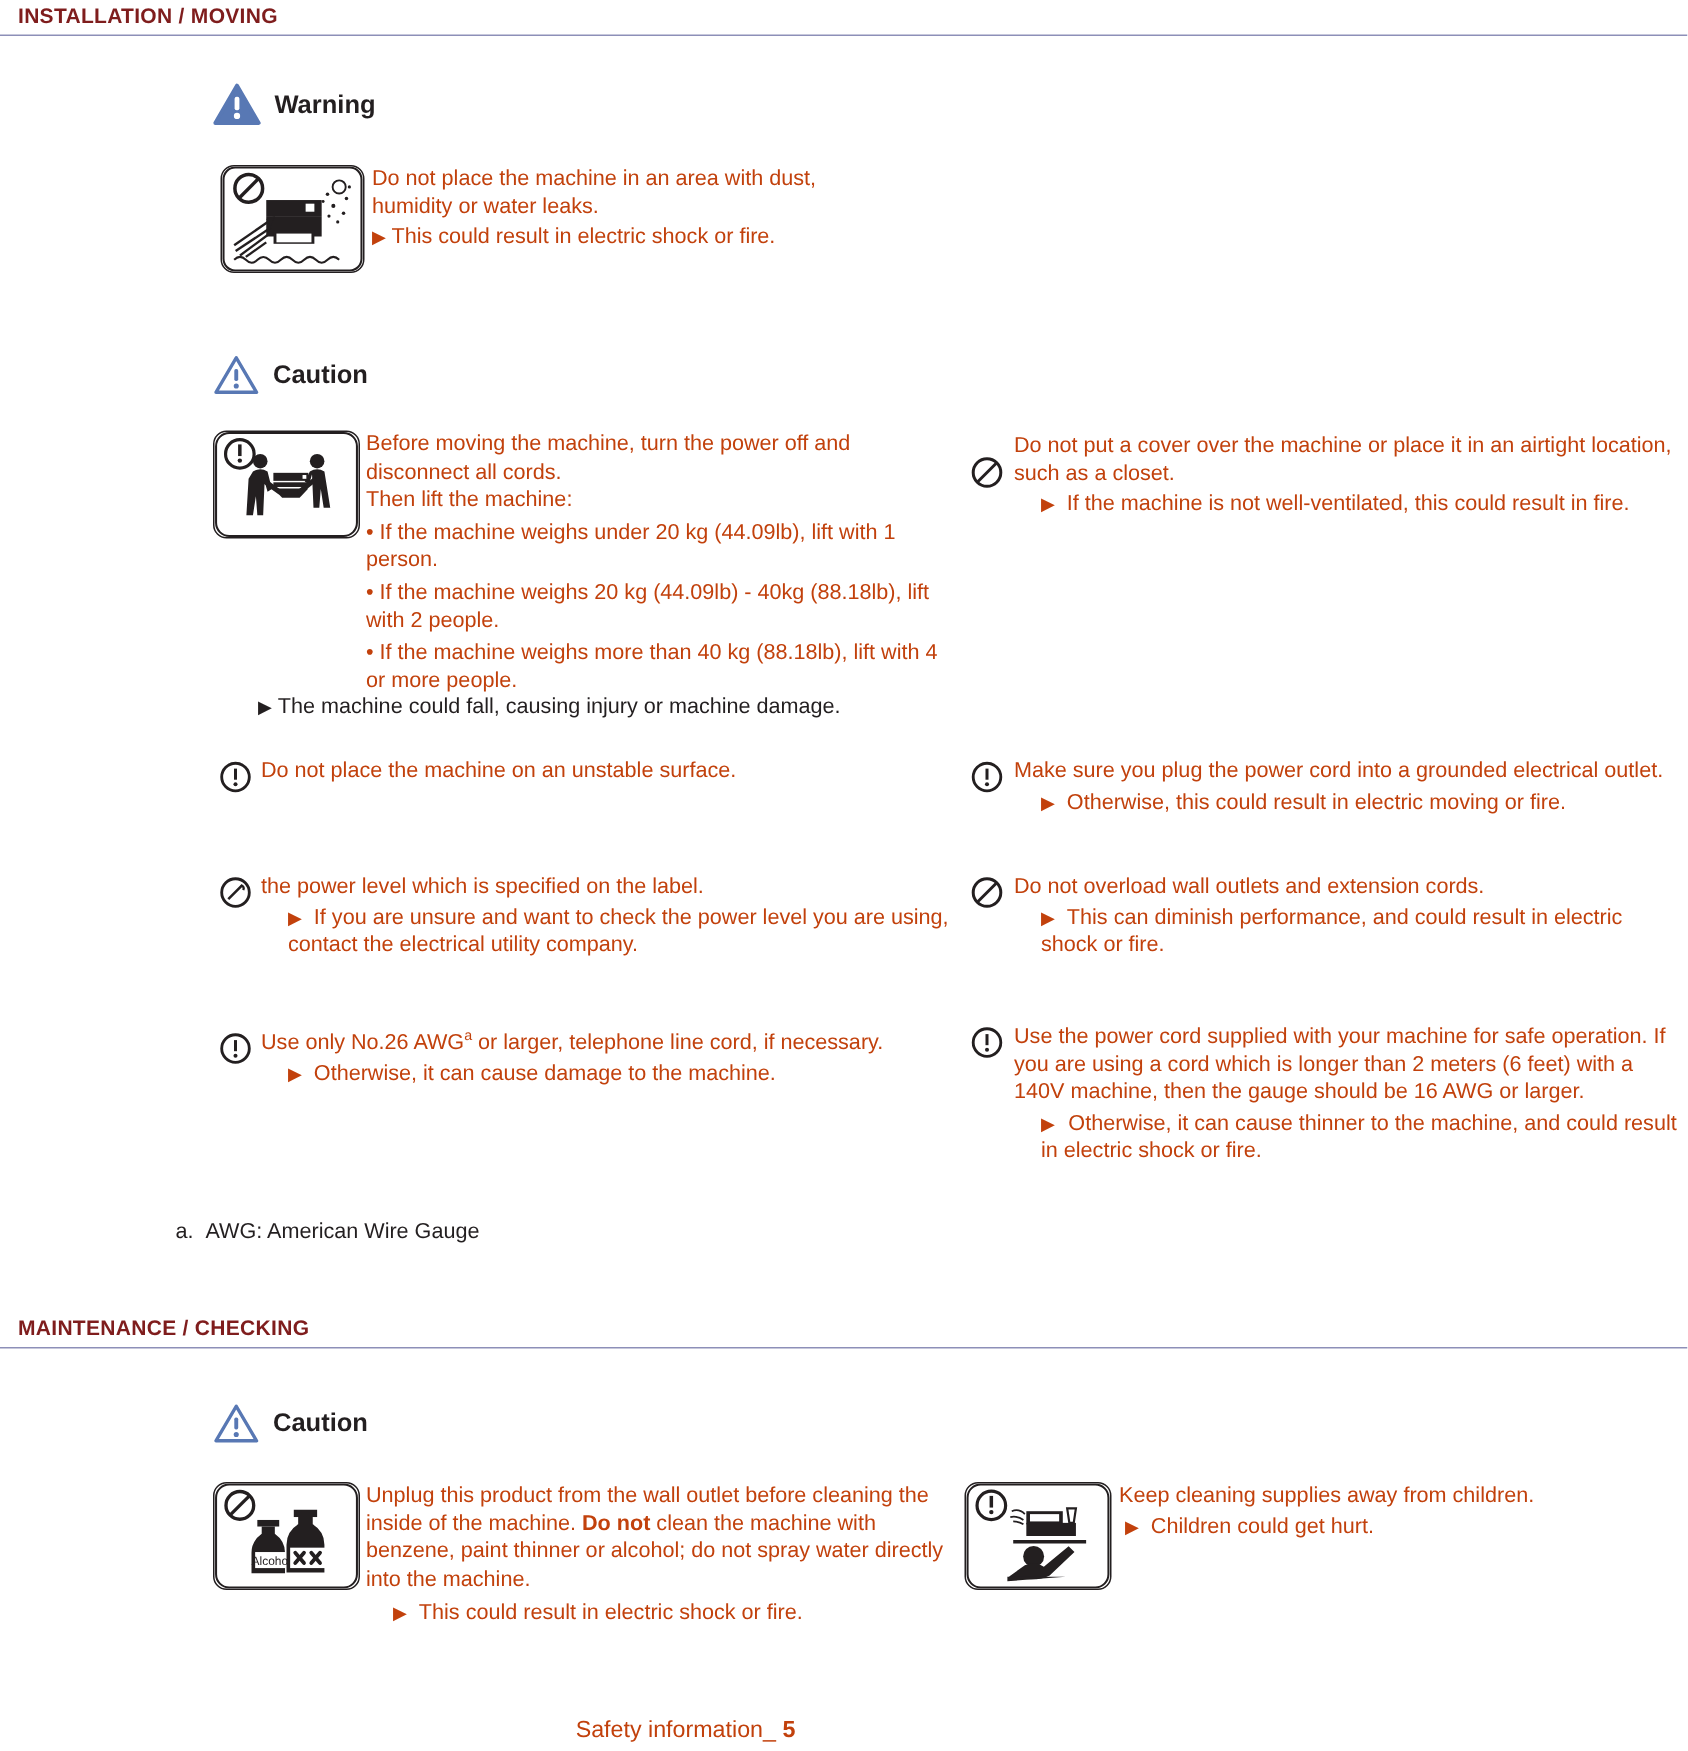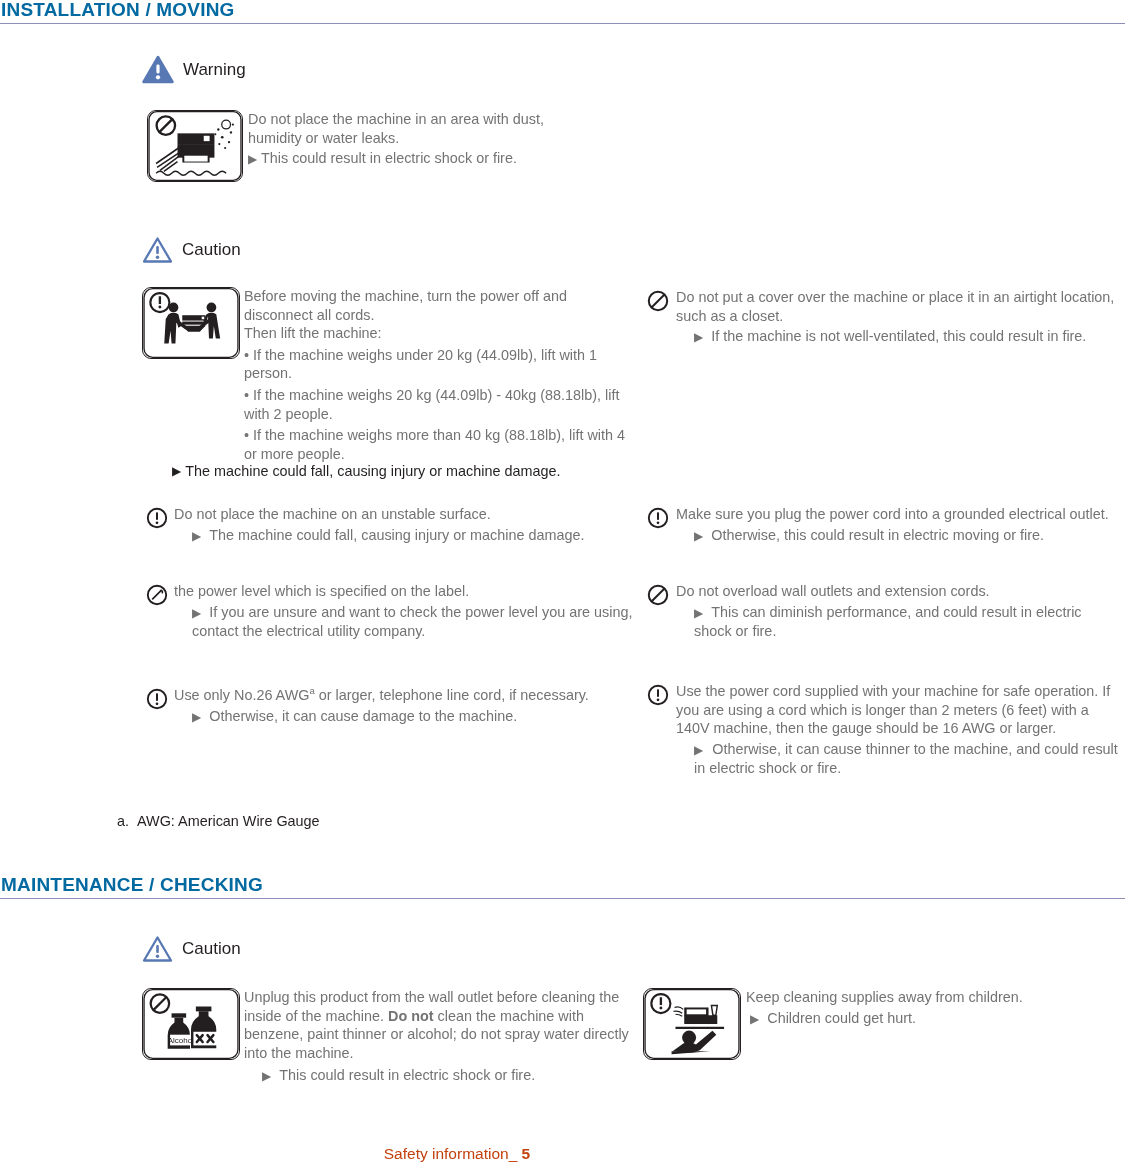--- a/index.html
+++ b/index.html
@@ -16,43 +16,43 @@
     overflow: hidden;
   }
 
   
   .section-head {
     position: absolute;
     left: 0;
     width: 1125px;
   }
   .section-head .title {
-    font-size: 19px;
+    font-size: 14px;
     font-weight: bold;
-    color: #0369a1;
+    color: #7f1d1d;
     letter-spacing: 0.2px;
     line-height: 20px;
-    padding-left: 1px;
+    padding-left: 12px;
   }
   .section-head .rule {
     margin-top: 3px;
     border-top: 1.5px solid #8d8fb8;
     width: 1125px;
   }
 
   
   .alert-banner {
     position: absolute;
     display: flex;
     align-items: center;
     gap: 9px;
   }
   .alert-banner .alert-label {
     font-size: 17px;
-    font-weight: normal;
+    font-weight: bold;
     color: #231f20;
     line-height: 18px;
   }
   .tri { display:block; }
 
   
   .item {
     position: absolute;
     display: flex;
     align-items: flex-start;
@@ -62,21 +62,21 @@
     display: flex;
     justify-content: center;
   }
   .item .body {
     flex: 1 1 auto;
   }
   .item p {
     margin: 0;
     font-size: 14.4px;
     line-height: 18.6px;
-    color: #737373;
+    color: #c2410c;
   }
   .item p.result {
     margin-top: 2px;
   }
   .item p.bullet {
     margin-top: 3px;
   }
   .arrow {
     font-size: 12px;
     line-height: 18.6px;
@@ -223,21 +223,21 @@
     <p class="bullet">• If the machine weighs under 20 kg (44.09lb), lift with 1 person.</p>
     <p class="bullet">• If the machine weighs 20 kg (44.09lb) - 40kg (88.18lb), lift with 2 people.</p>
     <p class="bullet">• If the machine weighs more than 40 kg (88.18lb), lift with 4 or more people.</p>
   </div>
 </div>
 <p class="item" style="left:172px; top:462px; width:470px; margin:0; font-size:14.4px; line-height:18.6px;">
   <span class="arrow">▶</span>
   <span style="margin-left:4px;">The machine could fall, causing injury or machine damage.</span>
 </p>
 
-<div class="item" style="left:640px; top:288px; width:475px;">
+<div class="item" style="left:640px; top:288px; width:475px;align-items:center;">
   <div class="marker" style="width:36px; padding-top:2px;">
     <span>
       <svg width="22" height="22" viewBox="0 0 22 22" aria-hidden="true">
         <circle cx="11" cy="11" r="9.2" fill="none" stroke="#231f20" stroke-width="2"></circle>
         <line x1="4.5" y1="17.5" x2="17.5" y2="4.5" stroke="#231f20" stroke-width="2"></line>
       </svg>
     </span>
   </div>
   <div class="body">
     <p>Do not put a cover over the machine or place it in an airtight location, such as a closet.</p>
@@ -253,24 +253,20 @@
     <span>
       <svg width="22" height="22" viewBox="0 0 22 22" aria-hidden="true">
         <circle cx="11" cy="11" r="9.2" fill="none" stroke="#231f20" stroke-width="1.9"></circle>
         <rect x="10" y="5.4" width="2" height="7.4" fill="#231f20"></rect>
         <circle cx="11" cy="15.8" r="1.35" fill="#231f20"></circle>
       </svg>
     </span>
   </div>
   <div class="body">
     <p>Do not place the machine on an unstable surface.</p>
-    <p class="result" style="margin-left:18px;">
-      <span class="arrow">▶</span>
-      <span style="margin-left:4px;">The machine could fall, causing injury or machine damage.</span>
-    </p>
   </div>
 </div>
 
 <div class="item" style="left:640px; top:505px; width:475px;">
   <div class="marker" style="width:36px; padding-top:2px;">
     <span>
       <svg width="22" height="22" viewBox="0 0 22 22" aria-hidden="true">
         <circle cx="11" cy="11" r="9.2" fill="none" stroke="#231f20" stroke-width="1.9"></circle>
         <rect x="10" y="5.4" width="2" height="7.4" fill="#231f20"></rect>
         <circle cx="11" cy="15.8" r="1.35" fill="#231f20"></circle>

